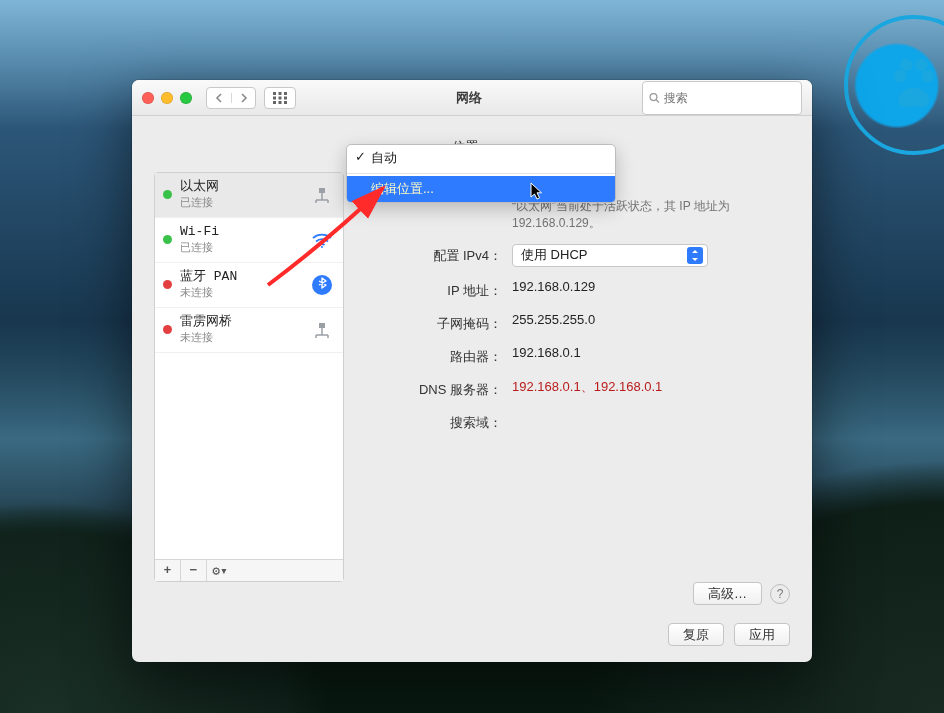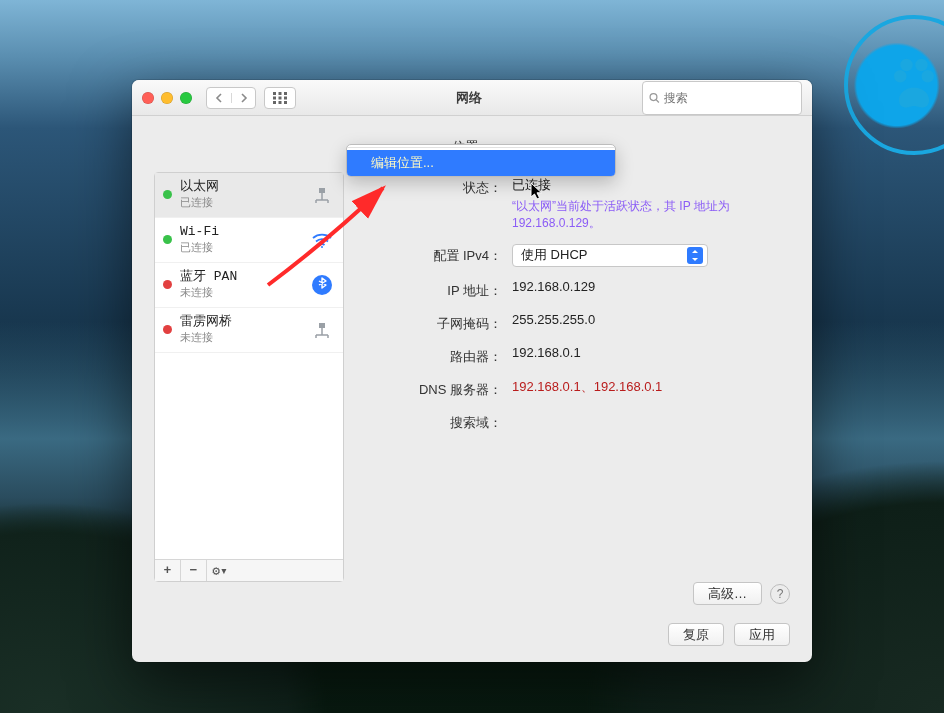--- a/index.html
+++ b/index.html
@@ -111,21 +111,21 @@
       display:flex; align-items:stretch;
     }
     .sb-btn{width:26px; display:flex; align-items:center; justify-content:center; border-right:1px solid #d6d6d6; color:#555; font-weight:600;}
     .sb-btn:last-child{border-right:none;}
 
     .details{ flex:1; padding-top:4px;}
     .drow{ display:flex; align-items:flex-start; margin-bottom:12px;}
     .dlabel{ width:150px; text-align:right; color:#333; padding-right:10px; padding-top:3px;}
     .dval{ flex:1; color:#222;}
     .dval.muted{color:#b91c1c;}
-    .status-sub{ color:#8b5cf6; font-size:12px; margin-top:4px; line-height:1.4;}
+    .status-sub{ color:#737373; font-size:12px; margin-top:4px; line-height:1.4;}
     .popup-select{
       display:flex; align-items:center; width:196px; height:23px;
       background:#fff; border:1px solid #c7c7c7; border-radius:4px;
       padding:0 4px 0 8px; justify-content:space-between;
     }
     .popup-caret{
       width:16px;height:17px;border-radius:3px;
       background:#2f7bff; position:relative;
     }
     .popup-caret::before,.popup-caret::after{
@@ -326,20 +326,21 @@
       <div class="help-circ">?</div>
     </div>
     <div class="footer">
       <div class="mac-btn">复原</div>
       <div class="mac-btn">应用</div>
     </div>
   </div>
 </div>
 
 <div class="dropdown">
+  <div class="dd-item checked">自动</div>
   <div class="dd-sep"></div>
   <div class="dd-item highlight">编辑位置...</div>
 </div>
 
 <svg class="cursor" viewBox="0 0 16 20">
   <path d="M1 1l0 14 3.5-3 2.5 5 2.5-1.2-2.5-5 4.5 0z" fill="#000" stroke="#fff" stroke-width="1"></path>
 </svg>
 
 <svg class="arrow-annot" viewBox="0 0 150 110">
   <defs>

